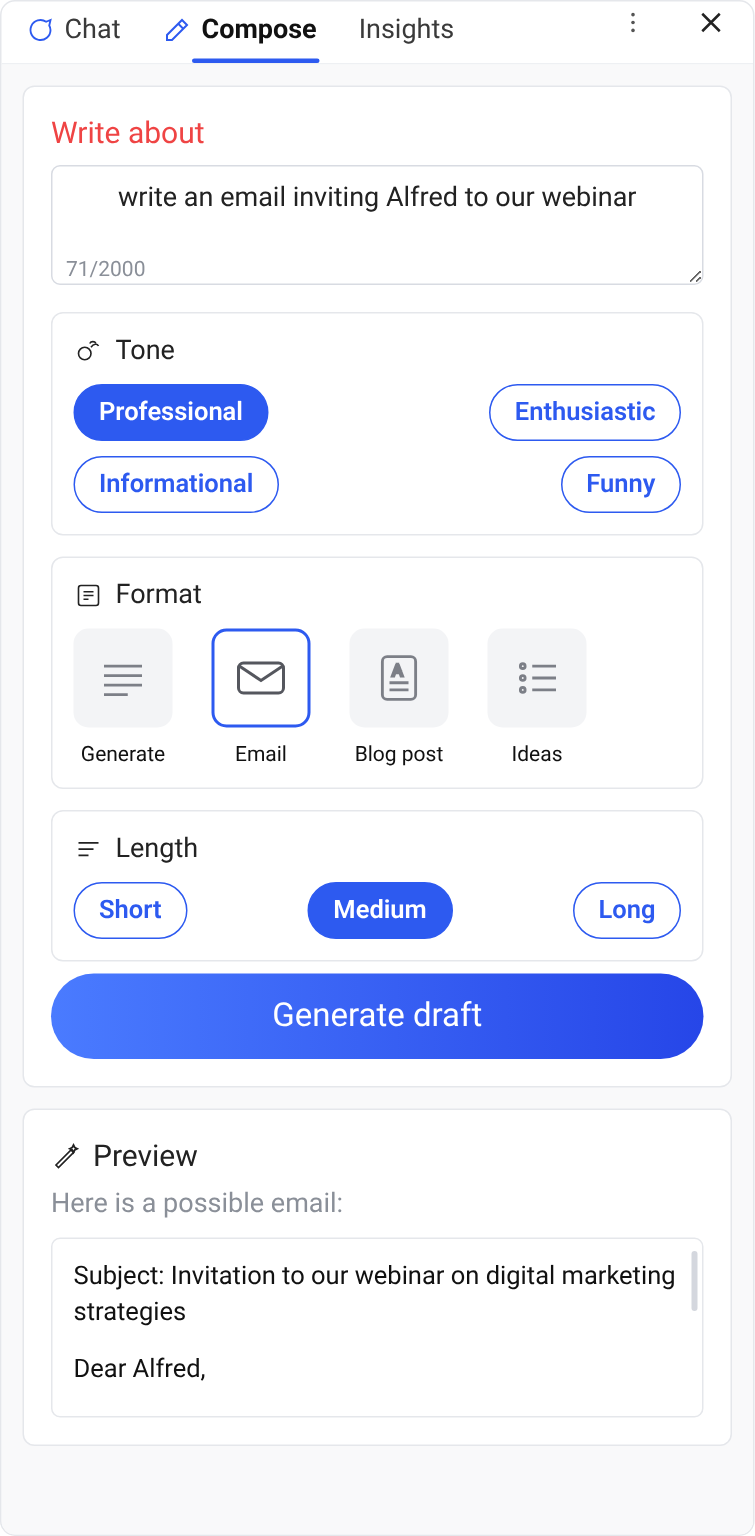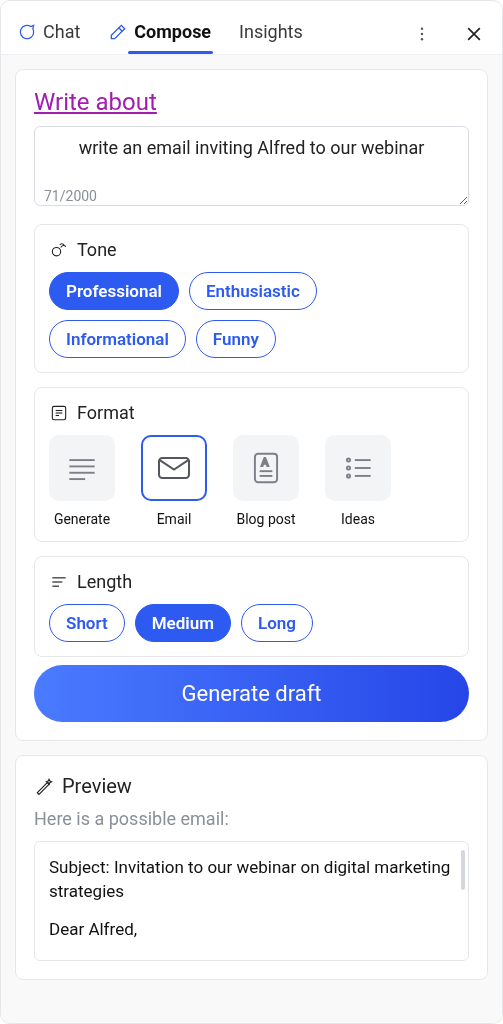--- a/index.html
+++ b/index.html
@@ -1,35 +1,35 @@
 <!DOCTYPE html>
 <html><head>
 <meta charset="utf-8">
 <style>
   * { box-sizing: border-box; margin: 0; padding: 0; font-family: -apple-system, BlinkMacSystemFont, "Segoe UI", Roboto, sans-serif; }
   body { width: 503px; height: 1024px; background: #fff; border: 1px solid #e5e7eb; border-radius: 10px; overflow: hidden; display: flex; flex-direction: column; }
-  .tabbar { display: flex; align-items: center; padding: 12px 14px 0 14px; gap: 24px; border-bottom: 1px solid #eef0f3; }
+  .tabbar { display: flex; align-items: flex-start; padding: 0 14px 0 14px; gap: 24px; border-bottom: 1px solid #eef0f3; }
   .tab { display: flex; align-items: center; gap: 6px; font-size: 18px; color: #3a3a3a; padding: 8px 2px 12px 2px; cursor: pointer; position: relative; }
   .tab.active { font-weight: 700; color: #111; }
   .tab.active::after { content: ""; position: absolute; left: 22px; right: 0; bottom: 0; height: 3px; background: #2d5af0; border-radius: 2px; }
   .tabbar .spacer { flex: 1; }
   .iconbtn { width: 28px; height: 28px; display: flex; align-items: center; justify-content: center; cursor: pointer; color: #555; }
   .scrollwrap { position: relative; flex: 1; overflow: hidden; }
   .scroll { position: absolute; inset: 0; overflow-y: auto; padding: 14px 14px 14px 14px; background: #f9f9fa; }
   .scroll::-webkit-scrollbar { width: 10px; }
   .scroll::-webkit-scrollbar-thumb { background: #cfd3da; border-radius: 6px; }
   .card { background: #fff; border: 1px solid #e5e7eb; border-radius: 8px; padding: 18px 18px; margin-bottom: 14px; }
-  .section-label { font-size: 24px; color: #a21caf; margin-bottom: 10px; text-decoration: underline; }
+  .section-label { font-size: 20px; color: #ef4444; margin-bottom: 10px; }
   .subsection { border: 1px solid #e5e7eb; border-radius: 8px; padding: 14px 14px; margin-top: 14px; }
   .sub-head { display: flex; align-items: center; gap: 8px; font-size: 18px; color: #222; margin-bottom: 12px; }
   .sub-head svg { flex-shrink: 0; }
   .textarea { width: 100%; border: 1px solid #d8dbe2; border-radius: 6px; padding: 10px 12px 26px 12px; font-size: 18px; color: #222; resize: both; min-height: 80px; font-family: inherit; position: relative; text-align: center; }
   .textarea-wrap { position: relative; }
   .counter { position: absolute; left: 10px; bottom: 6px; font-size: 14px; color: #8a8f98; pointer-events: none; }
-  .chips { display: flex; flex-wrap: wrap; gap: 10px; }
+  .chips { display: flex; flex-wrap: wrap; gap: 10px; justify-content: space-between; }
   .chip { border: 1.5px solid #2d5af0; color: #2d5af0; border-radius: 999px; padding: 8px 16px; font-size: 17px; font-weight: 600; cursor: pointer; background: #fff; }
   .chip.selected { background: #2d5af0; color: #fff; }
   .fmtlist { display: flex; gap: 26px; align-items: flex-start; }
   .fmt { display: flex; flex-direction: column; align-items: center; gap: 10px; cursor: pointer; }
   .fmt .tile { width: 66px; height: 66px; border-radius: 10px; background: #f3f4f6; display: flex; align-items: center; justify-content: center; }
   .fmt.selected .tile { border: 2px solid #2d5af0; background: #fff; }
   .fmt .lbl { font-size: 14px; color: #111; }
   .genbtn { width: 100%; margin-top: 8px; padding: 16px 0; border: none; border-radius: 999px; font-size: 22px; font-weight: 400; color: #fff; background: linear-gradient(90deg, #4a7bff 0%, #2646e8 100%); cursor: pointer; }
   .preview-head { display: flex; align-items: center; gap: 8px; font-size: 20px; color: #222; margin-bottom: 10px; }
   .preview-intro { color: #8a8f98; font-size: 18px; margin-bottom: 12px; }

